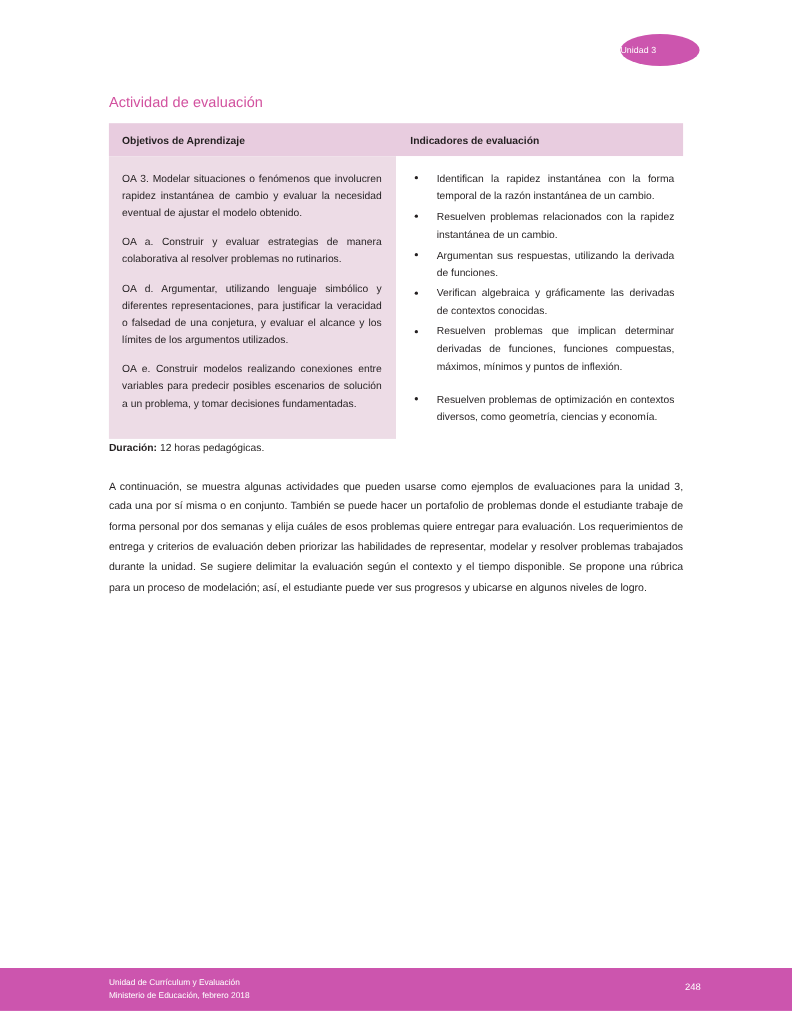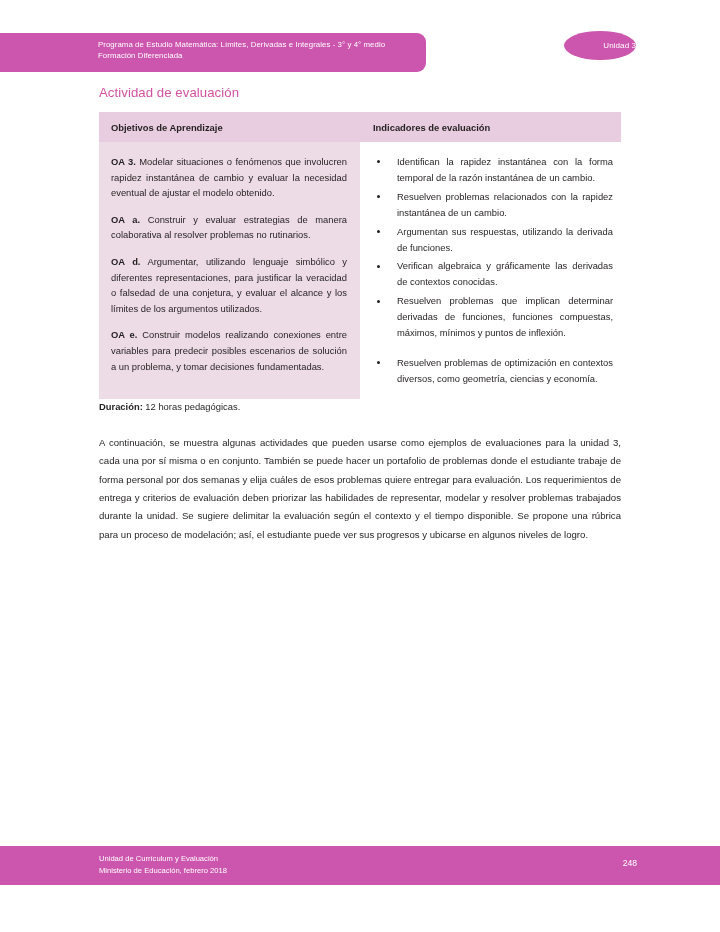--- a/index.html
+++ b/index.html
@@ -49,21 +49,21 @@
   .unit-badge {
     position: absolute;
     left: 564px;
     top: 31px;
     width: 72px;
     height: 29px;
     border-radius: 50%;
     background: #CC55AE;
     display: flex;
     align-items: center;
-    justify-content: flex-end;
+    justify-content: flex-start;
   }
   .unit-badge span {
     color: #ffffff;
     font-size: 8px;
     letter-spacing: 0.01em;
   }
 
   
   .section-title {
     position: absolute;
@@ -121,21 +121,21 @@
 
   
   .oa-p {
     font-size: 9.4px;
     line-height: 15.6px;
     text-align: justify;
     margin: 0 0 11px 0;
     color: #231f20;
   }
   .oa-p:last-child { margin-bottom: 0; }
-  .oa-p .code { font-weight: bold; }
+  .oa-p .code { font-weight: normal; }
 
   
   ul.ind-list {
     list-style: none;
     margin: 0;
     padding: 0;
   }
   ul.ind-list li {
     position: relative;
     font-size: 9.4px;
@@ -170,21 +170,21 @@
     font-size: 9.6px;
     line-height: 18.4px;
     text-align: justify;
     color: #231f20;
   }
 
   
   .footer-bar {
     position: absolute;
     left: 0;
-    top: 846px;
+    top: 880px;
     width: 720px;
     height: 39px;
     background: #CC55AE;
     box-sizing: border-box;
   }
   .footer-text {
     position: absolute;
     left: 99px;
     top: 7px;
   }
@@ -200,24 +200,20 @@
     top: 12px;
     color: #ffffff;
     font-size: 8.6px;
   }
 </style>
 </head>
 <body>
 
 <div class="page">
 
-  <div class="header-bar">
-    <div class="line">Programa de Estudio Matemática: Límites, Derivadas e Integrales - 3° y 4° medio</div>
-    <div class="line">Formación Diferenciada</div>
-  </div>
 
   <div class="unit-badge">
     <span>Unidad 3</span>
   </div>
 
   <div class="section-title">Actividad de evaluación</div>
 
   <div class="content">
 
     <table class="oa-table">

